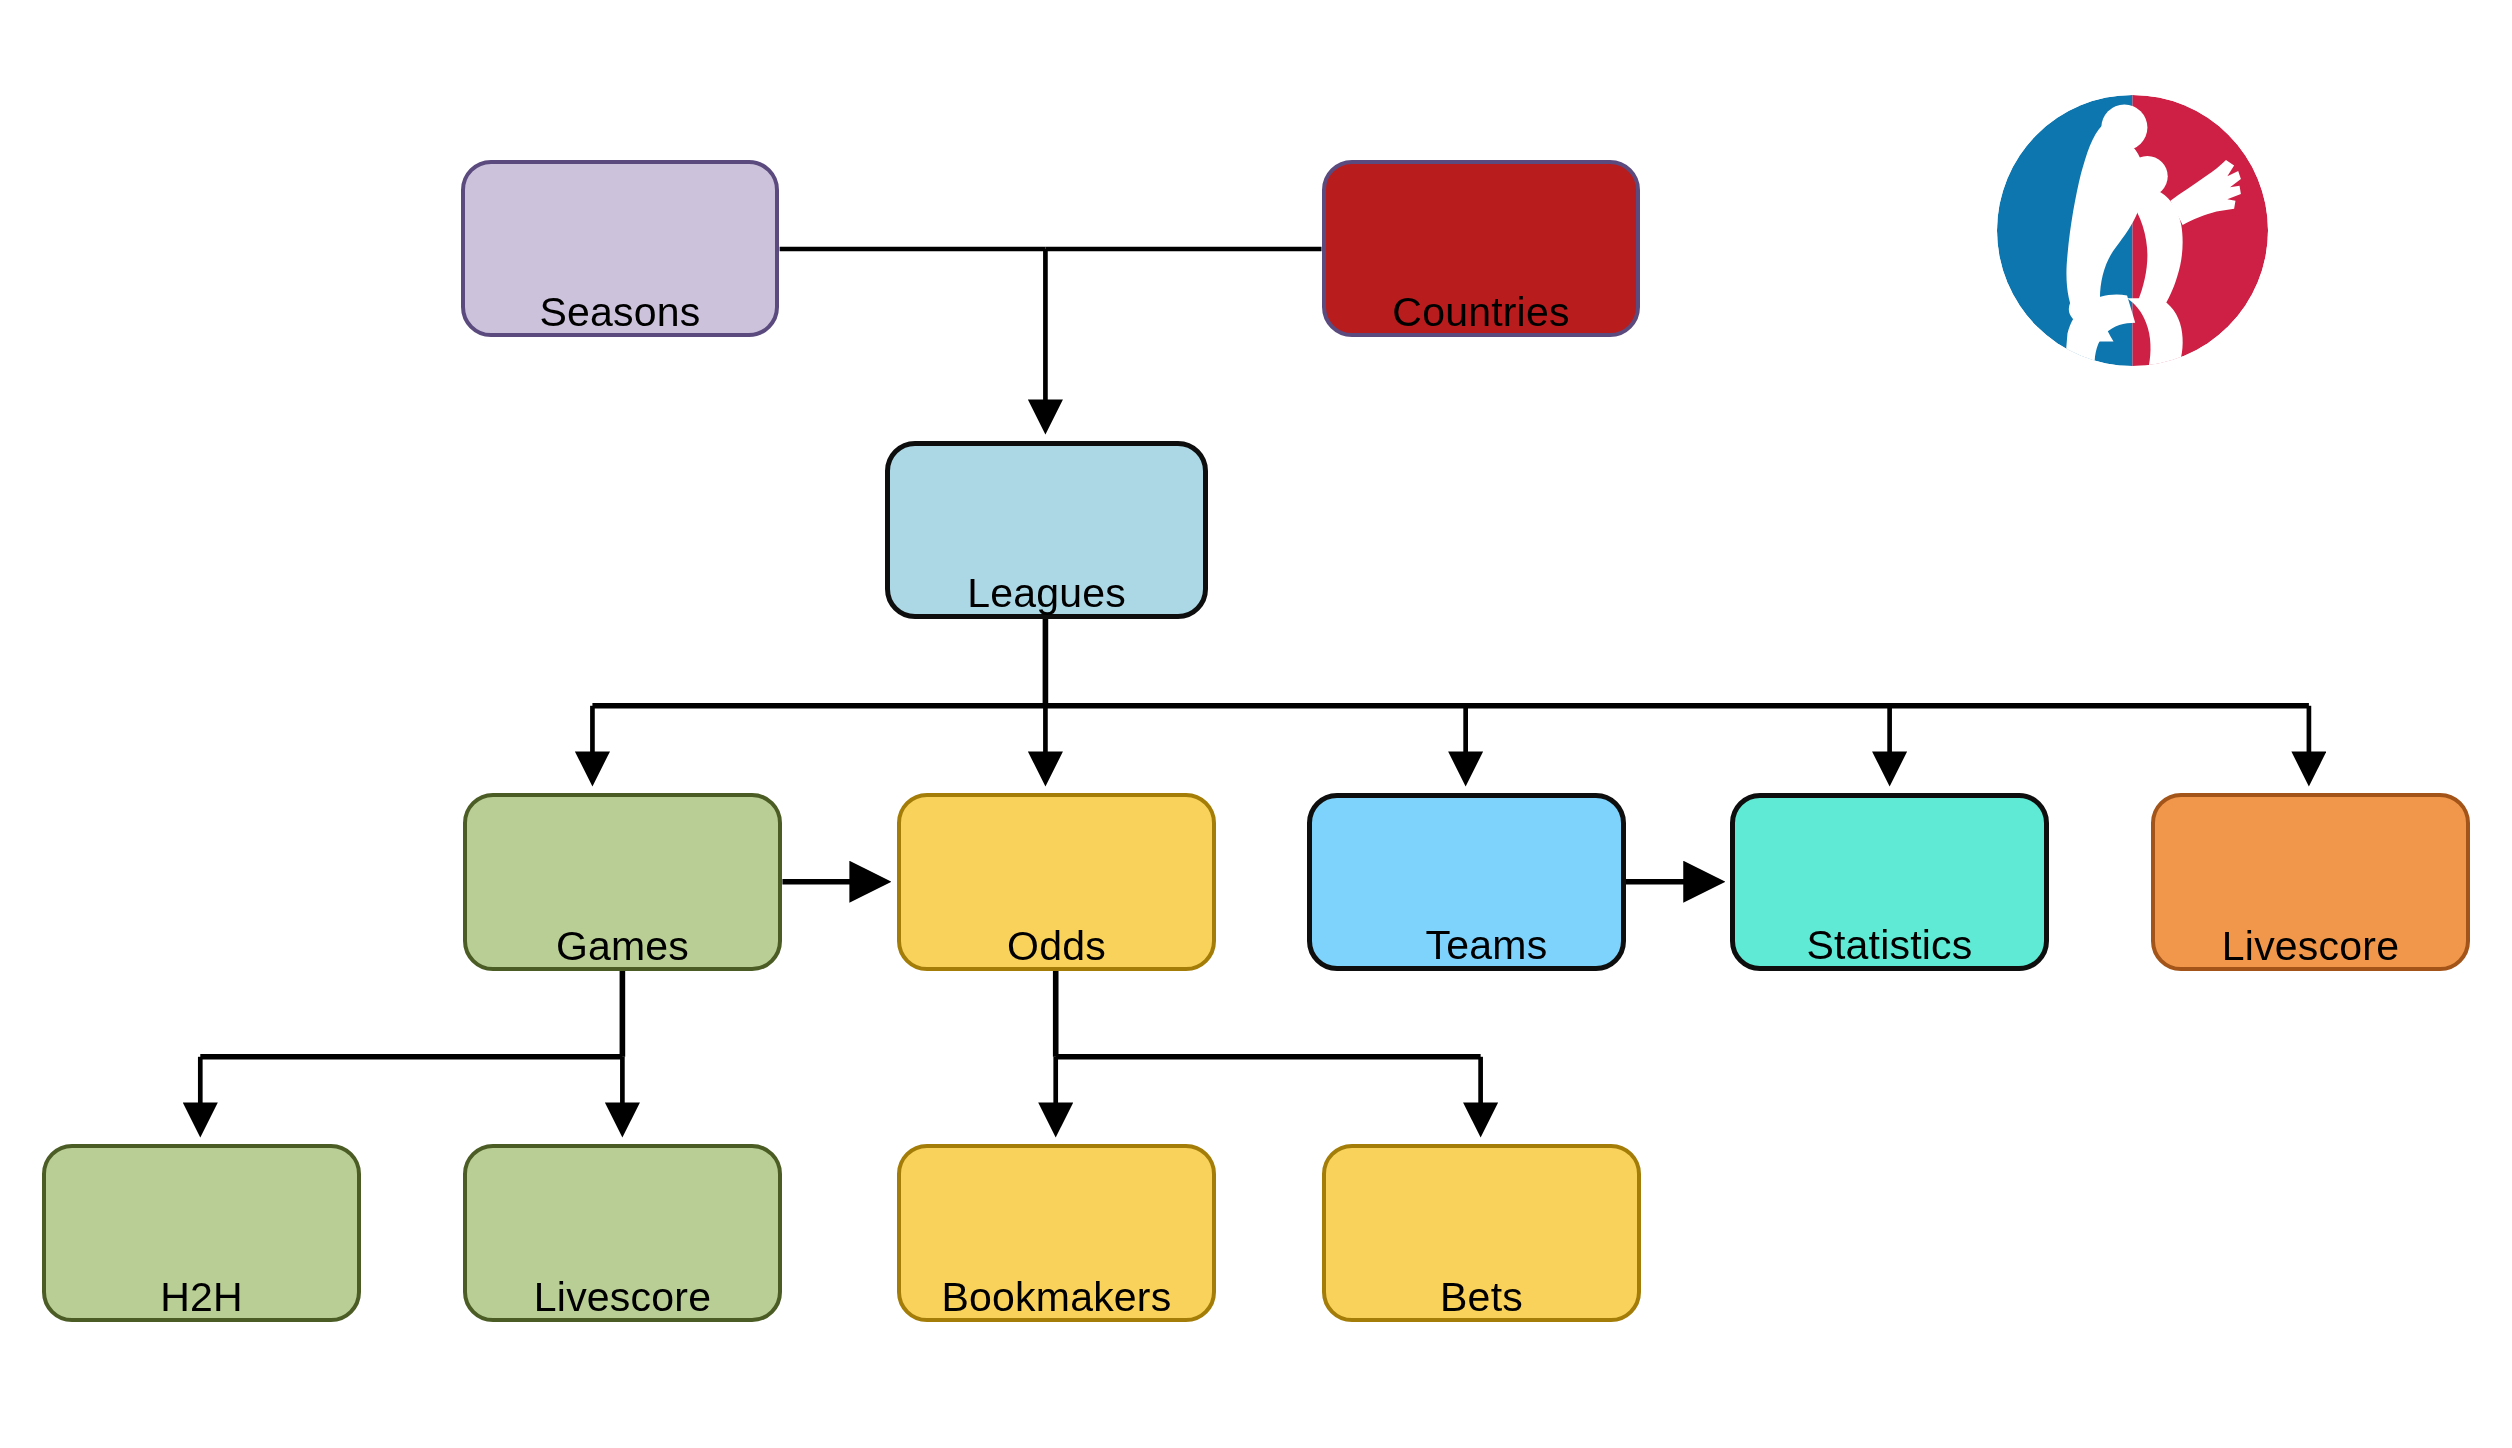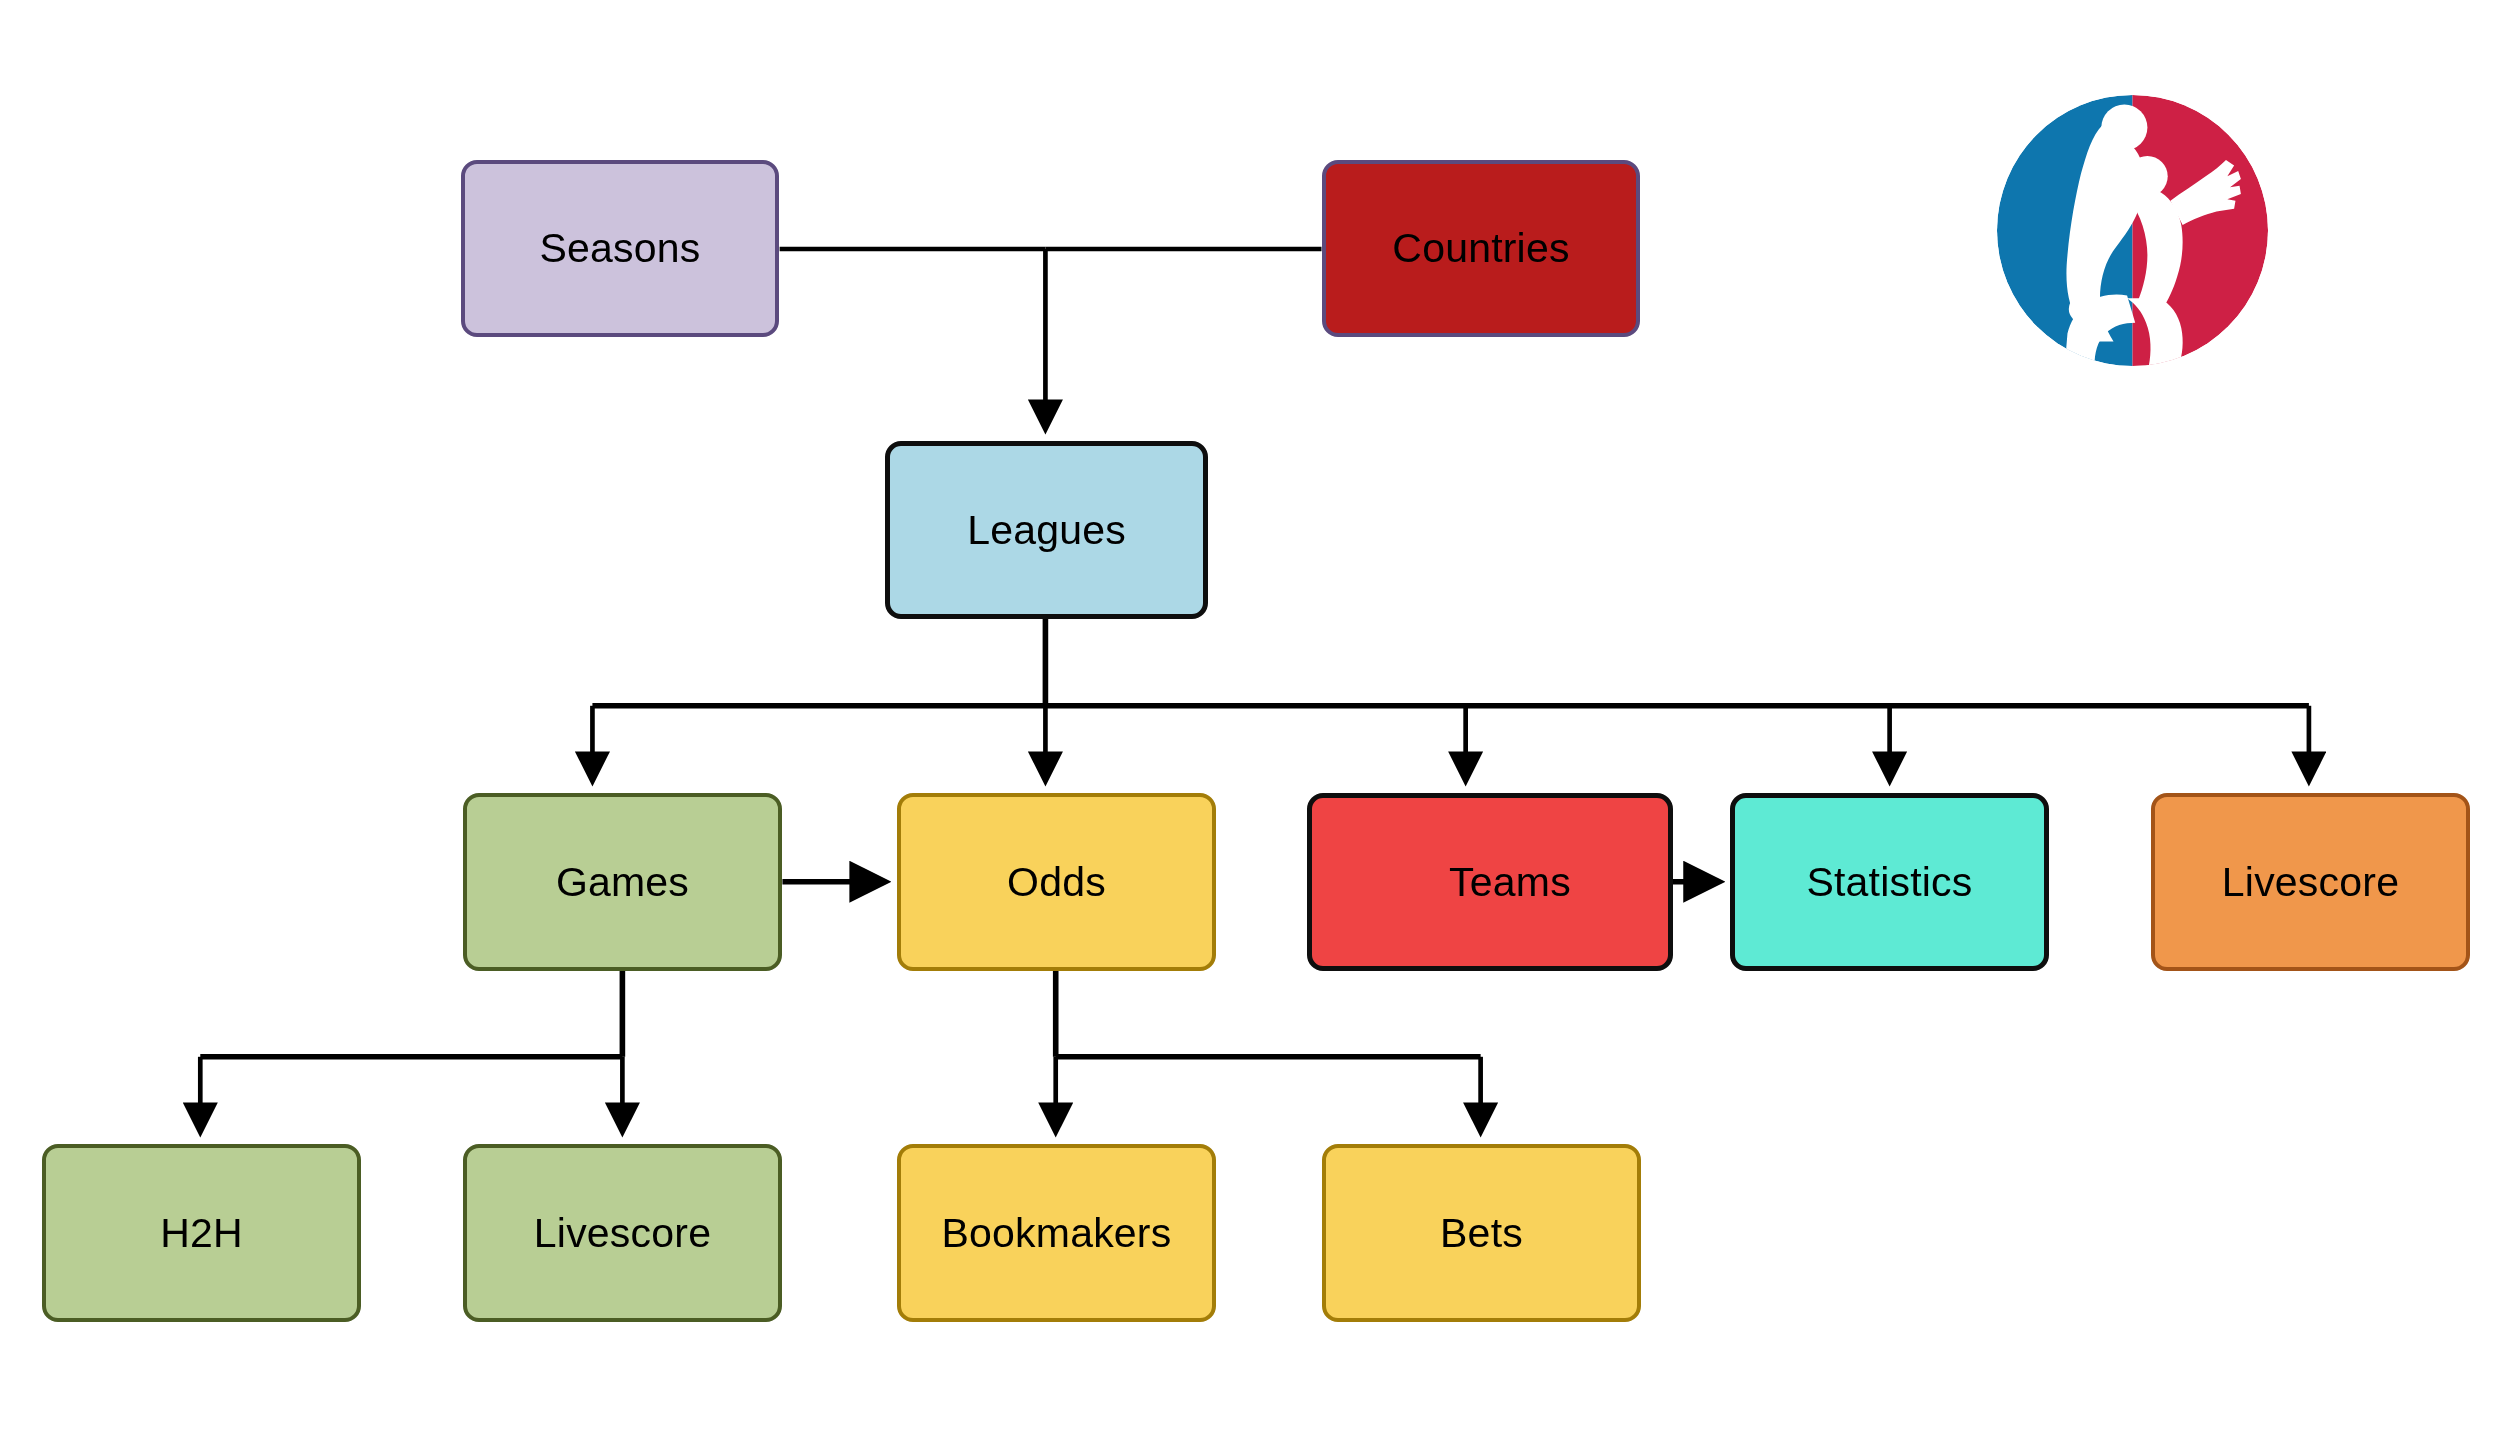--- a/index.html
+++ b/index.html
@@ -22,23 +22,23 @@
     left: 0;
     top: 0;
     width: 2512px;
     height: 1449px;
     pointer-events: none;
   }
   .node {
     position: absolute;
     box-sizing: border-box;
     display: flex;
-    align-items: center;
+    align-items: flex-end;
     justify-content: center;
-    border-radius: 16px;
+    border-radius: 30px;
     font-size: 41px;
     color: #000000;
     letter-spacing: 0.2px;
     text-align: center;
     line-height: 1;
     z-index: 5;
   }
   .node-label {
     display: block;
     white-space: nowrap;
@@ -112,21 +112,21 @@
   </div>
   <div class="node" style="left: 885px; top: 441px; width: 323px; height: 178px; background: rgb(172, 216, 230); border: 5.6px solid rgb(14, 14, 14);">
     <span class="node-label">Leagues</span>
   </div>
   <div class="node" style="left: 463px; top: 793px; width: 319px; height: 178px; background: rgb(184, 206, 148); border: 4.7px solid rgb(75, 93, 36);">
     <span class="node-label">Games</span>
   </div>
   <div class="node" style="left: 897px; top: 793px; width: 319px; height: 178px; background: rgb(249, 210, 91); border: 4.7px solid rgb(163, 125, 8);">
     <span class="node-label">Odds</span>
   </div>
-  <div class="node" style="left: 1307px; top: 793px; width: 366px; height: 178px; background: #ef4444; border: 5.6px solid rgb(14, 14, 14); padding-left: 40px;">
+  <div class="node" style="left: 1307px; top: 793px; width: 319px; height: 178px; background: #7dd3fc; border: 5.6px solid rgb(14, 14, 14); padding-left: 40px;">
     <span class="node-label">Teams</span>
   </div>
   <div class="node" style="left: 1730px; top: 793px; width: 319px; height: 178px; background: #5eead4; border: 5.6px solid rgb(14, 14, 14);">
     <span class="node-label">Statistics</span>
   </div>
   <div class="node" style="left: 2151px; top: 793px; width: 319px; height: 178px; background: rgb(240, 151, 75); border: 4.7px solid rgb(163, 84, 24);">
     <span class="node-label">Livescore</span>
   </div>
   <div class="node" style="left: 42px; top: 1144px; width: 319px; height: 178px; background: rgb(184, 206, 148); border: 4.7px solid rgb(75, 93, 36);">
     <span class="node-label">H2H</span>

